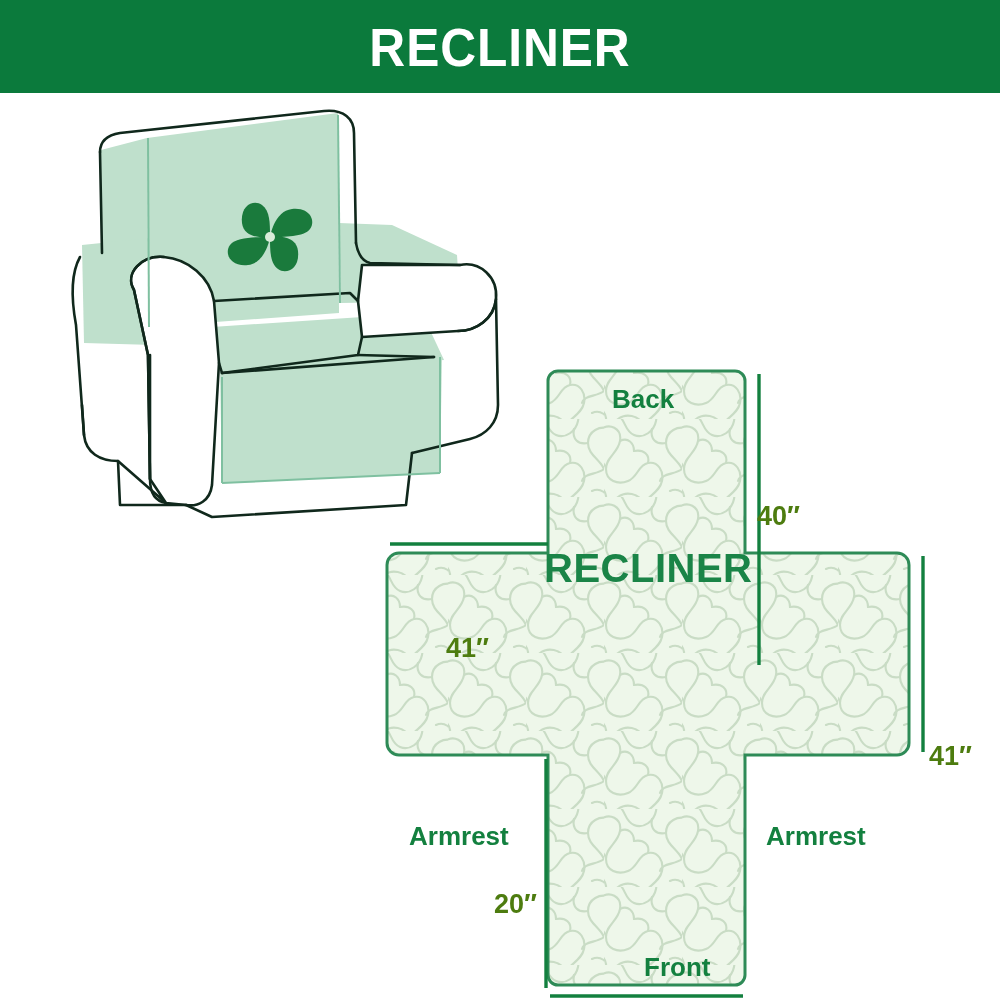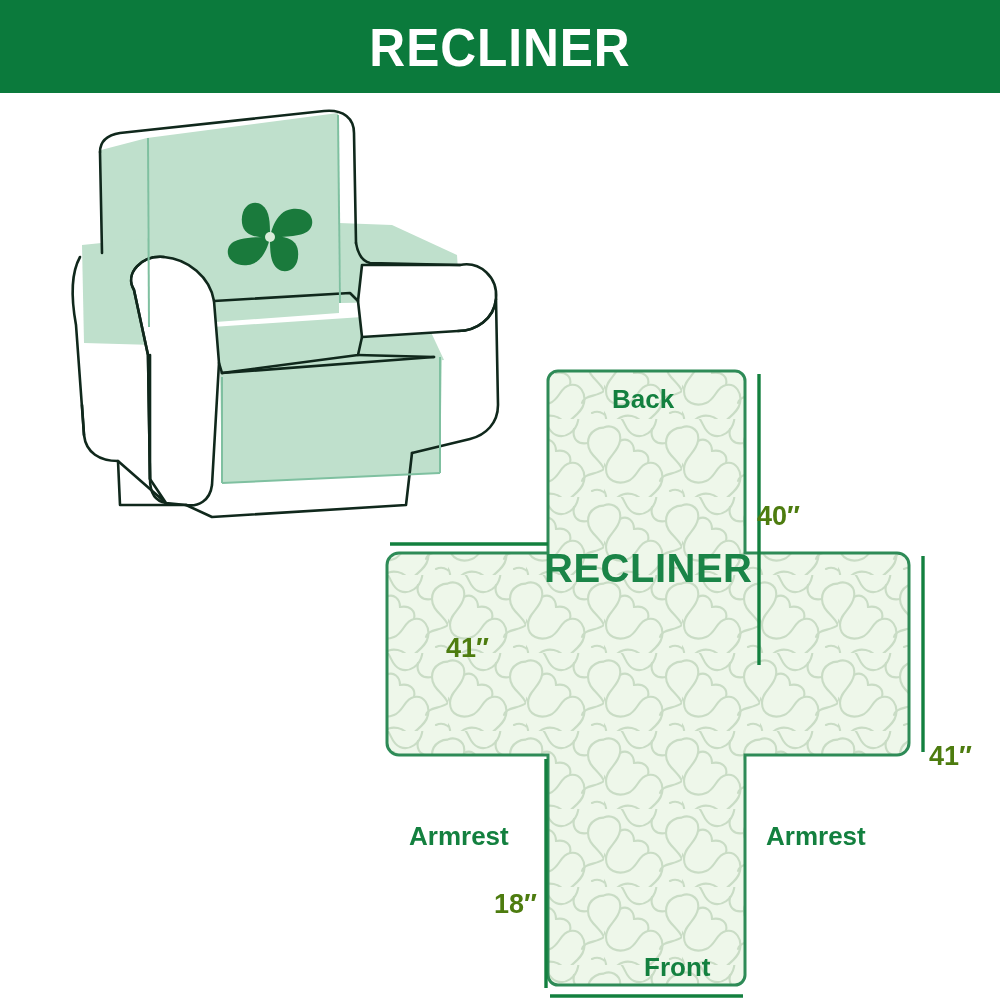--- a/index.html
+++ b/index.html
@@ -267,15 +267,15 @@
   <div class="part-label" id="label-armrest-r">Armrest</div>
 
   <div class="part-label" id="label-front">Front</div>
 
   <div class="dim-label" id="dim-40">40″</div>
 
   <div class="dim-label" id="dim-24-top">41″</div>
 
   <div class="dim-label" id="dim-23">41″</div>
 
-  <div class="dim-label" id="dim-19">18″</div>
+  <div class="dim-label" id="dim-19">20″</div>
 
 </div>
 
 </body></html>

